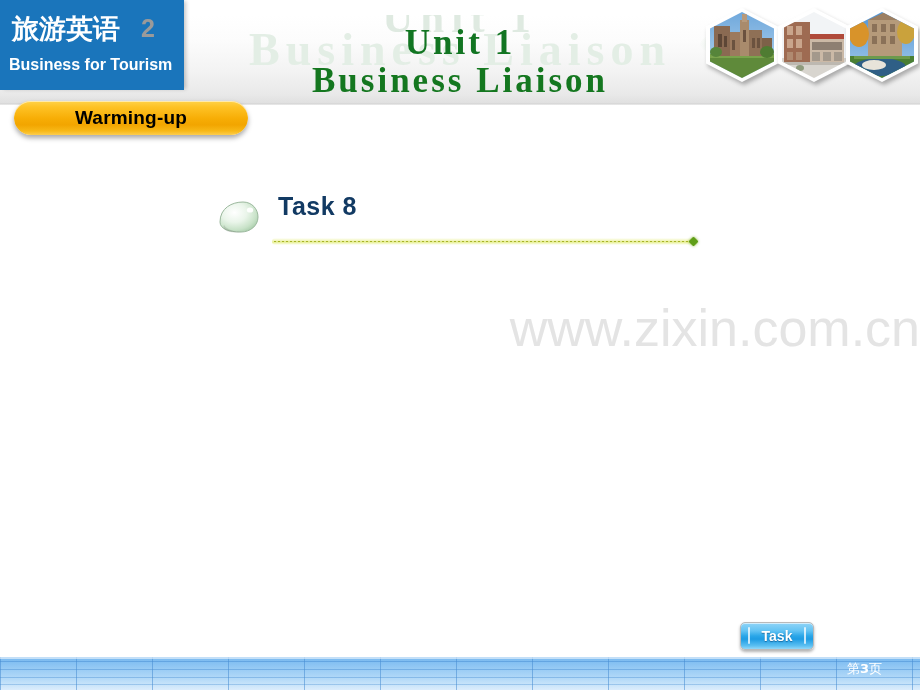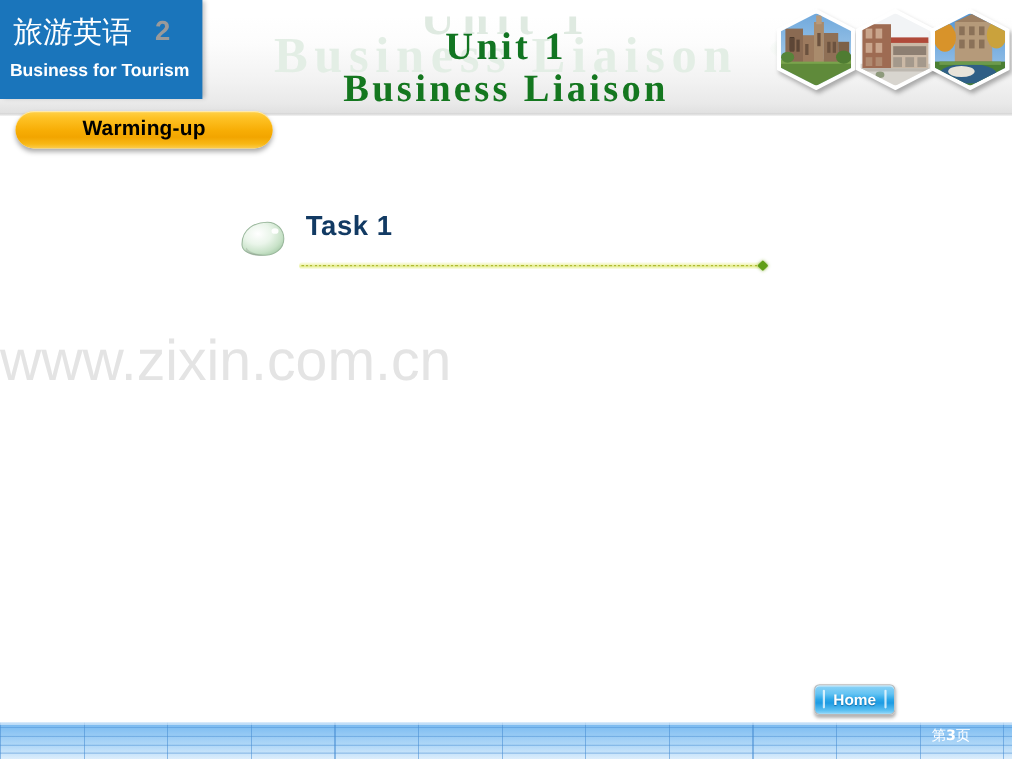--- a/index.html
+++ b/index.html
@@ -116,21 +116,21 @@
     background: #1a75bb;
     box-shadow: 3px 0 4px -1px rgba(0,0,0,0.22);
     z-index: 6;
   }
   .brand-cn {
     position: absolute;
     left: 12px;
     top: 11px;
     font-family: "DejaVu Sans", sans-serif;
     font-size: 27px;
-    font-weight: 400;
+    font-weight: 700;
     color: #ffffff;
     letter-spacing: 0px;
     white-space: nowrap;
   }
   .brand-num {
     position: absolute;
     left: 141px;
     top: 14px;
     font-family: "Liberation Sans", sans-serif;
     font-size: 25px;
@@ -219,21 +219,21 @@
     color: #000000;
     letter-spacing: 0.2px;
   }
 
   
   .page-watermark {
     position: absolute;
     left: 0;
     top: 298px;
     width: 920px;
-    text-align: left;
+    text-align: right;
     font-family: "Liberation Sans", sans-serif;
     font-size: 52px;
     font-weight: 400;
     color: #e4e4e4;
     letter-spacing: 0px;
     white-space: nowrap;
     user-select: none;
     z-index: 2;
   }
 
@@ -530,32 +530,32 @@
               <stop offset="45%" stop-color="#eaf5ea"></stop>
               <stop offset="80%" stop-color="#c8e2c8"></stop>
               <stop offset="100%" stop-color="#a9cdab"></stop>
             </radialGradient>
           </defs>
           <path d="M4 24 C4 10 16 4 27 4 C36 4 42 11 42 19 C42 28 34 34 25 34 C13 34 4 31 4 24 Z" fill="url(#drop2)" stroke="#9bb89d" stroke-width="1"></path>
           <ellipse cx="34" cy="12" rx="3.2" ry="2.6" fill="#ffffff" opacity="0.95"></ellipse>
           <path d="M8 27 C10 31 18 34 25 34 C14 36 5 32 8 27 Z" fill="#8f9e90" opacity="0.35"></path>
         </svg>
       </div>
-      <div class="task-label">Task 1</div>
+      <div class="task-label">Task 8</div>
       <div class="task-rule">
         <div class="glow"></div>
         <div class="dashes"></div>
         <div class="endcap"></div>
       </div>
     </div>
 
   </div>
 
   <div class="home-btn">
-    <div class="home-btn-label">Home</div>
+    <div class="home-btn-label">Task</div>
   </div>
 
   <div class="footer">
     <div class="footer-vlines"></div>
     <div class="footer-hlines"></div>
     <div class="footer-topedge"></div>
     <div class="page-num"><span>第</span><b>3</b><span>页</span></div>
   </div>
 
 </div>

